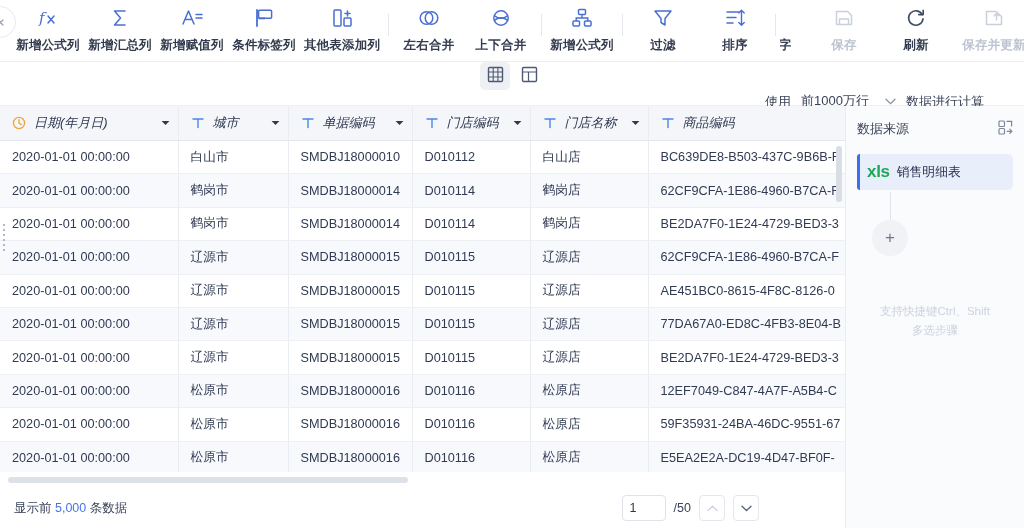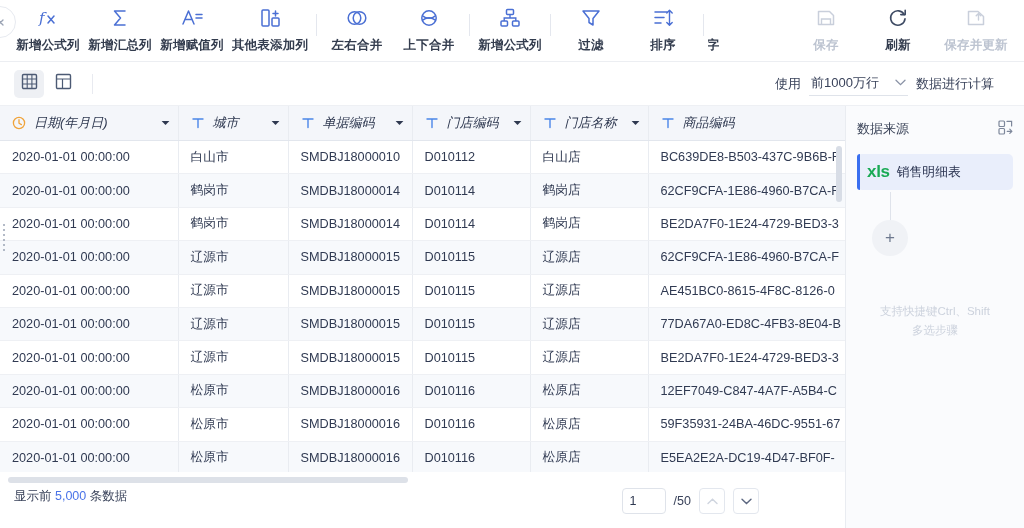--- a/index.html
+++ b/index.html
@@ -41,22 +41,23 @@
     position: absolute; left: -16px; top: 6px;
     width: 32px; height: 32px; border-radius: 50%;
     border: 1px solid #e7eaf0; background: #fff;
     display: flex; align-items: center; justify-content: center;
     color: #8e98ab; font-size: 12px;
   }
 
   
   .subbar {
     height: 44px; min-height: 44px; background: #fff;
-    display: flex; align-items: center; padding: 0 14px;
+    display: flex; align-items: center; padding: 0 24px;
     border-bottom: 1px solid #eef0f4;
+    flex-direction: column;
   }
   .vtoggle { display: flex; align-items: center; gap: 4px; }
   .vbtn {
     width: 30px; height: 28px; border-radius: 5px;
     display: flex; align-items: center; justify-content: center;
     color: #5b6880; cursor: pointer;
   }
   .vbtn.active { background: #eef0f4; }
   .sub-sep { width: 1px; height: 20px; background: #e8eaf0; margin-left: 14px; }
   .usage { margin-left: auto; display: flex; align-items: center; gap: 8px; font-size: 13px; color: #39425a; padding-right: 16px; }
@@ -112,21 +113,21 @@
   .col-f { width: 200px; }
 
   .vscroll {
     position: absolute; right: 3px; top: 40px; width: 6px; height: 56px;
     background: #d8dde6; border-radius: 3px; z-index: 8;
   }
   .hscroll-track { height: 16px; display: flex; align-items: center; padding: 0 8px; background: #fff; }
   .hscroll-thumb { height: 6px; border-radius: 3px; background: #dde1e8; width: 400px; }
 
   .footer {
-    height: 40px; min-height: 40px; display: flex; align-items: flex-start;
+    height: 40px; min-height: 40px; display: flex; align-items: center;
     padding: 0 14px; background: #fff; gap: 16px;
   }
   .foot-text { font-size: 12.5px; color: #39425a; }
   .foot-text b { color: #4a73e8; font-weight: normal; }
   .pager { margin-left: auto; display: flex; align-items: center; gap: 8px; padding-right: 72px; }
   .pg-input {
     width: 44px; height: 26px; border: 1px solid #dfe3ea; border-radius: 4px;
     font-size: 12.5px; color: #2e3850; text-align: left; padding: 0 7px;
     font-family: "Liberation Sans", sans-serif; background: #fff; outline: none;
   }
@@ -205,20 +206,30 @@
       <div class="tb-item">
         <span class="ic">
           <svg width="22" height="22" viewBox="0 0 22 22">
               <path d="M2 17 L7.5 4 L13 17 M4.3 12.5 H10.8" stroke="#4a6fd4" stroke-width="1.5" fill="none" stroke-linecap="round" stroke-linejoin="round"></path>
               <path d="M15 7.5 H21 M15 11 H21" stroke="#4a6fd4" stroke-width="1.5" stroke-linecap="round"></path>
             </svg>
         </span>
         <span class="lb">新增赋值列</span>
       </div>
 
+      <div class="tb-item">
+        <span class="ic">
+          <svg width="22" height="22" viewBox="0 0 22 22">
+              <path d="M4 3 V19" stroke="#4a6fd4" stroke-width="1.8" stroke-linecap="round"></path>
+              <rect x="5.6" y="3.2" width="13" height="8" rx="1" stroke="#4a6fd4" stroke-width="1.5" fill="none"></rect>
+              <path d="M5.6 11.4 H12" stroke="#4a6fd4" stroke-width="1.8"></path>
+            </svg>
+        </span>
+        <span class="lb">条件标签列</span>
+      </div>
 
       <div class="tb-item wide">
         <span class="ic">
           <svg width="22" height="22" viewBox="0 0 22 22">
               <rect x="3" y="3" width="7" height="16" rx="1" stroke="#4a6fd4" stroke-width="1.5" fill="none"></rect>
               <rect x="13" y="11" width="7" height="8" rx="1" stroke="#4a6fd4" stroke-width="1.5" fill="none"></rect>
               <path d="M16.5 4 V9 M14 6.5 H19" stroke="#4a6fd4" stroke-width="1.5" stroke-linecap="round"></path>
             </svg>
         </span>
         <span class="lb">其他表添加列</span>

